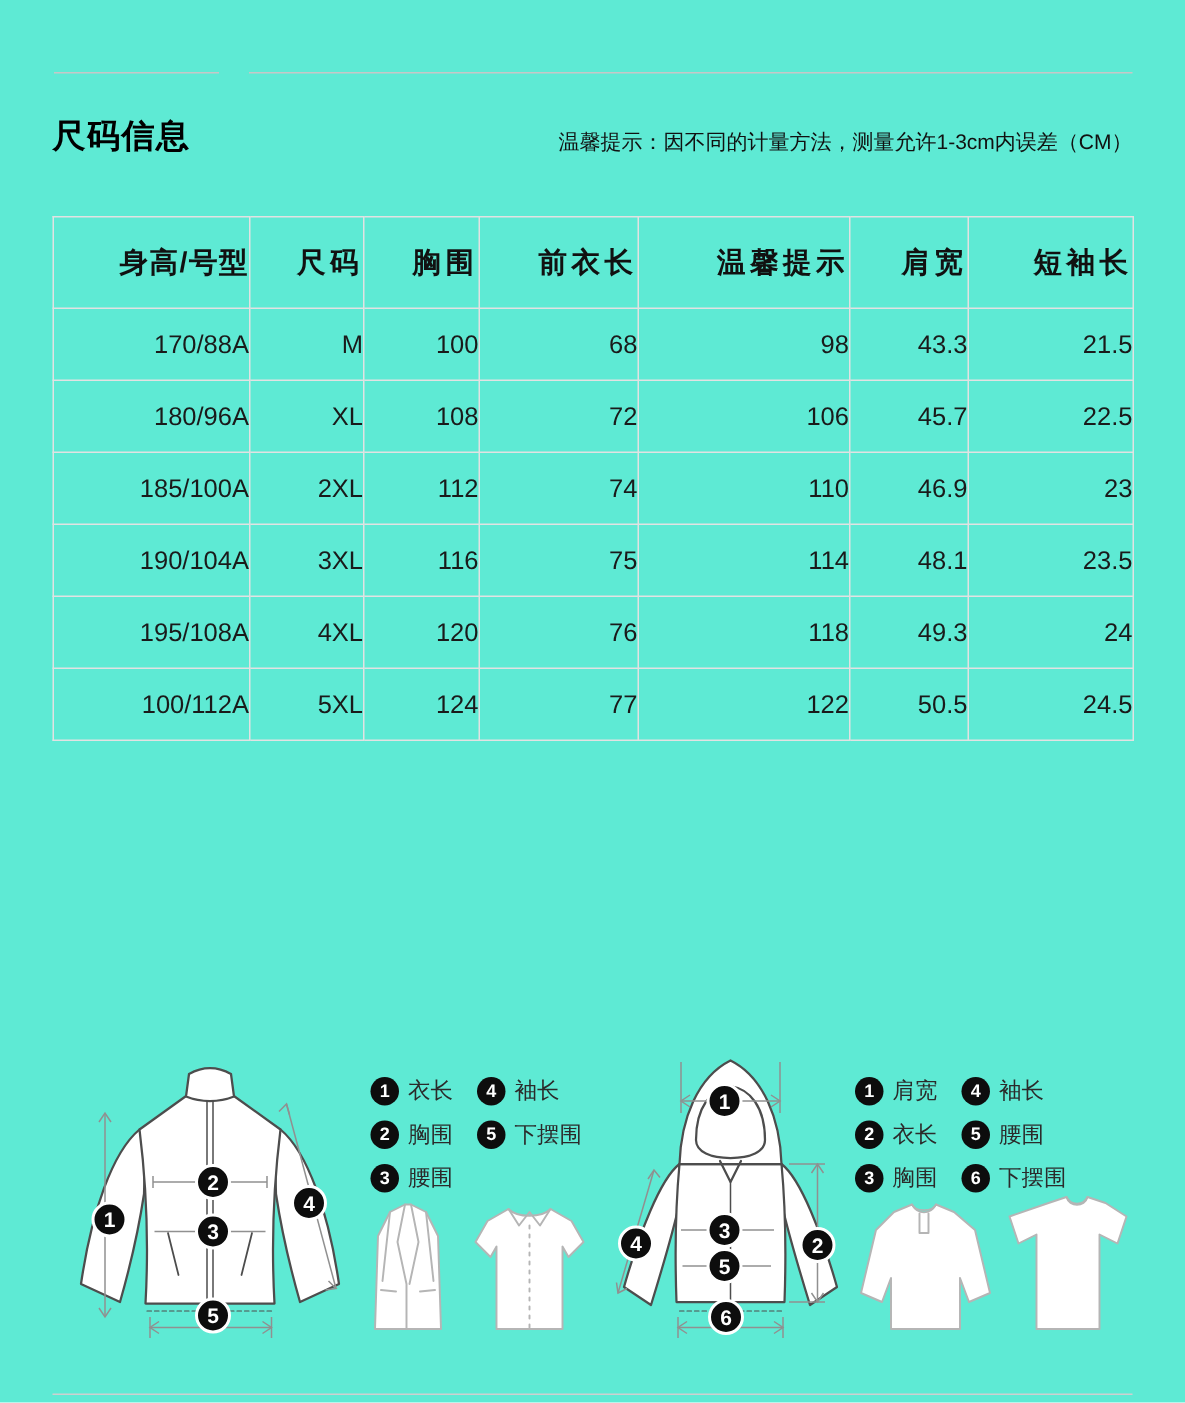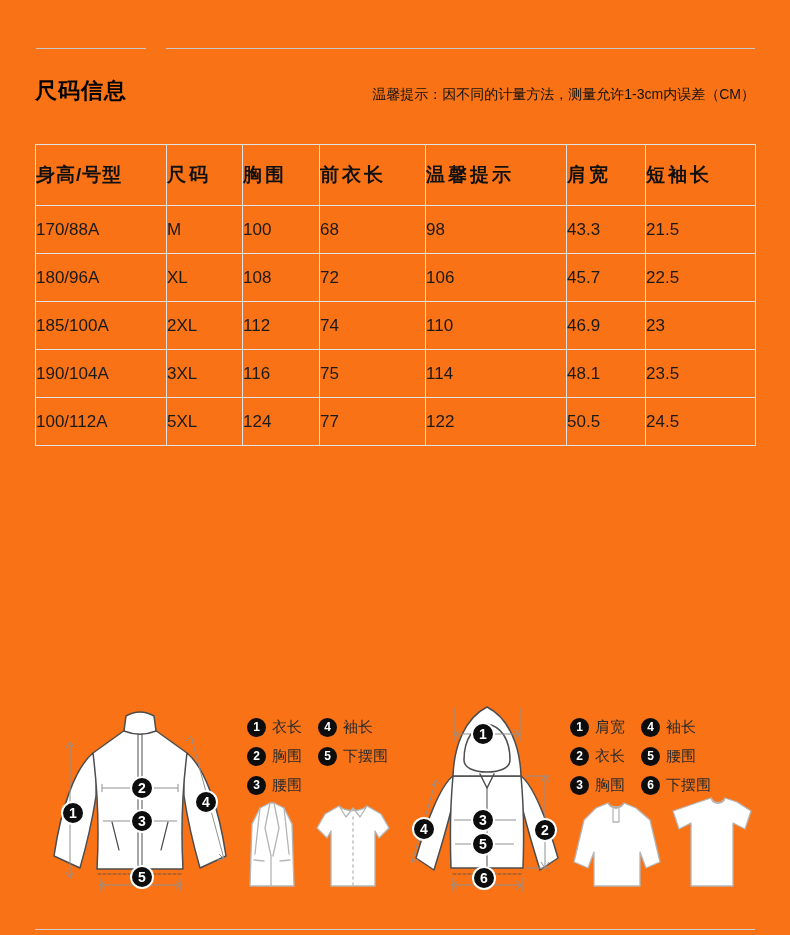--- a/index.html
+++ b/index.html
@@ -1,34 +1,34 @@
 <!DOCTYPE html>
 <html><head>
 <meta charset="utf-8">
 <style>
   * { box-sizing: border-box; }
   html,body { margin:0; padding:0; background:#fff; }
   body { font-family:"Liberation Sans","DejaVu Sans",sans-serif; color:#1a1a1a; }
-  .page { position:relative; width:790px; height:935px; background:#f97316; overflow:hidden; }
+  .page { position:relative; width:790px; height:935px; background:#5eead4; overflow:hidden; }
 
   
   .rule { position:absolute; height:1px; background:#c7c7c7; }
   .rule-short { top:48px; left:36px; width:110px; }
   .rule-long  { top:48px; left:166px; width:589px; }
   .rule-bottom{ top:929px; left:35px; width:720px; background:#cfcfcf; }
 
   
   .header-bar { position:absolute; top:74px; left:35px; width:720px;
                 display:flex; justify-content:space-between; align-items:flex-end; }
   .page-title { font-size:22px; font-weight:bold; color:#000; letter-spacing:1px; line-height:34px; }
   .tip { font-size:14px; color:#111; padding-bottom:4px; }
 
   
   table.size-table { position:absolute; top:144px; left:35px; width:720px;
-                     border-collapse:collapse; table-layout:fixed; text-align:left; }
+                     border-collapse:collapse; table-layout:fixed; text-align:right; }
   .size-table th, .size-table td { border:1px solid #e2e2e2; padding:0; }
   .size-table th { height:61px; font-size:19px; font-weight:bold; letter-spacing:3px; color:#111; }
   .size-table th:first-child { letter-spacing:1px; }
   .size-table td { height:48px; font-size:17px; font-weight:400; color:#1a1a1a; letter-spacing:0; }
 
   
   .measure { position:absolute; top:698px; left:35px; width:720px; height:214px; }
   .diagram { position:absolute; top:0; }
   .diagram.jacket { left:5px;   width:200px; height:212px; }
   .diagram.hoodie { left:373px; width:175px; height:212px; }
@@ -126,20 +126,29 @@
           <td>23</td>
         </tr>
         <tr>
           <td>190/104A</td>
           <td>3XL</td>
           <td>116</td>
           <td>75</td>
           <td>114</td>
           <td>48.1</td>
           <td>23.5</td>
+        </tr>
+        <tr>
+          <td>195/108A</td>
+          <td>4XL</td>
+          <td>120</td>
+          <td>76</td>
+          <td>118</td>
+          <td>49.3</td>
+          <td>24</td>
         </tr>
         <tr>
           <td>100/112A</td>
           <td>5XL</td>
           <td>124</td>
           <td>77</td>
           <td>122</td>
           <td>50.5</td>
           <td>24.5</td>
         </tr>

